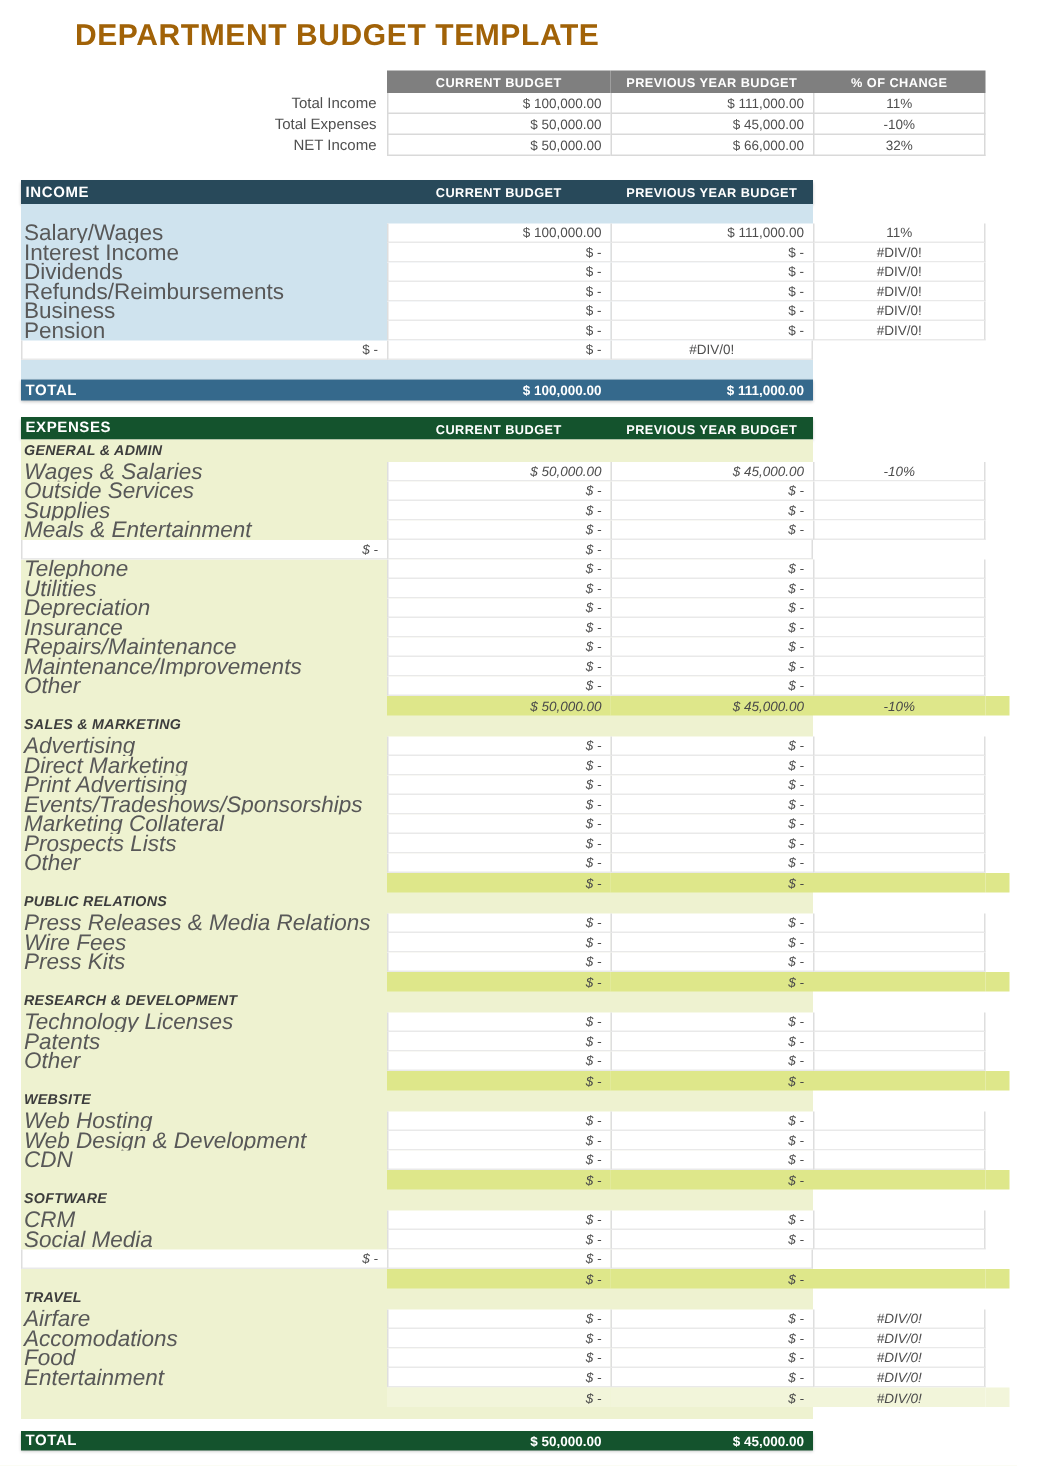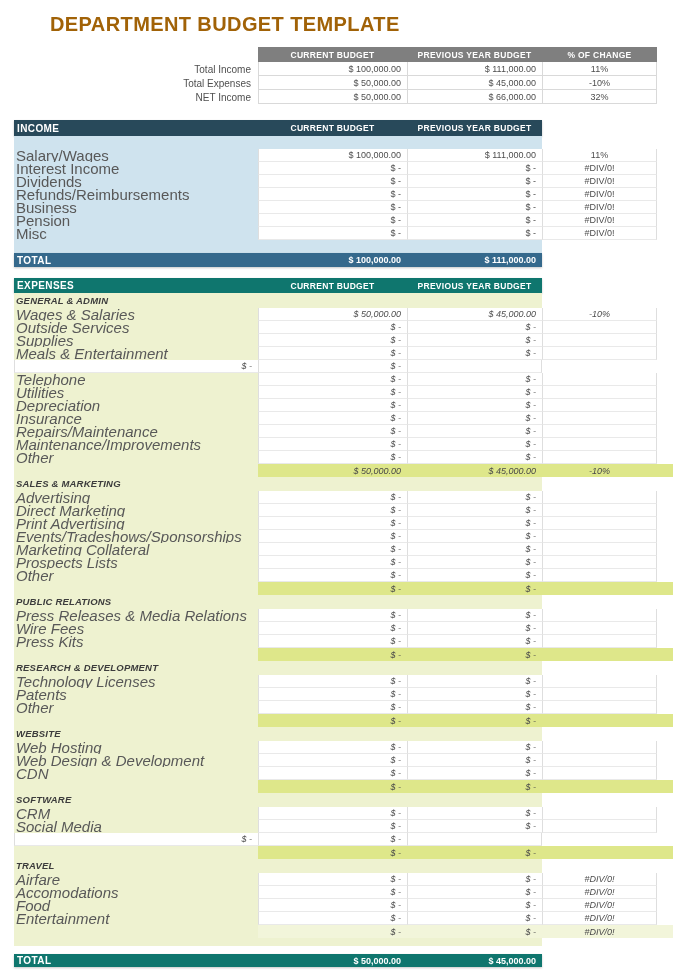--- a/index.html
+++ b/index.html
@@ -35,21 +35,21 @@
 
   
   .band { height:16px; box-shadow:0 1px 2px rgba(0,0,0,.22); }
   .band .cell { display:flex; align-items:center; color:#fff; font-weight:700;text-align:right; }
   .band-title { font-size:10px; padding-left:3px; letter-spacing:.4px; }
   .band-col   { font-size:8.5px; justify-content:center; letter-spacing:.3px; }
   .band-money { font-size:9px; justify-content:flex-end; padding-right:6px; }
   .band-pct   { font-size:9px; justify-content:center; }
   .teal-dark { background:#28495a; }
   .teal-mid  { background:#35698c; height:14px; }
-  .green     { background:#0f766e; height:15px; }
+  .green     { background:#14532d; height:15px; }
 
   
   .income { margin-top:16px; }
   .blue-body { background:#cfe3ee; padding:13px 0; }
   .drow { height:13px; }
   .drow .w { border-bottom:1px solid #e9e9e9; border-left:1px solid #dedede; }
   .drow .lastw { border-right:1px solid #dedede; }
 
   
   .expenses { margin-top:11px; }
@@ -157,21 +157,20 @@
 
         <div class="grid drow">
           <div class="cell lbl">Pension</div>
           <div class="cell w money">$ -</div>
           <div class="cell w money">$ -</div>
           <div class="cell w pct lastw">#DIV/0!</div>
           <div class="cell"></div>
         </div>
 
         <div class="grid drow">
-          <div class="cell lbl">Misc</div>
           <div class="cell w money">$ -</div>
           <div class="cell w money">$ -</div>
           <div class="cell w pct lastw">#DIV/0!</div>
           <div class="cell"></div>
         </div>
 
     </div>
     <div class="grid band teal-mid">
       <div class="cell band-title">TOTAL</div>
       <div class="cell band-money">$ 100,000.00</div>

